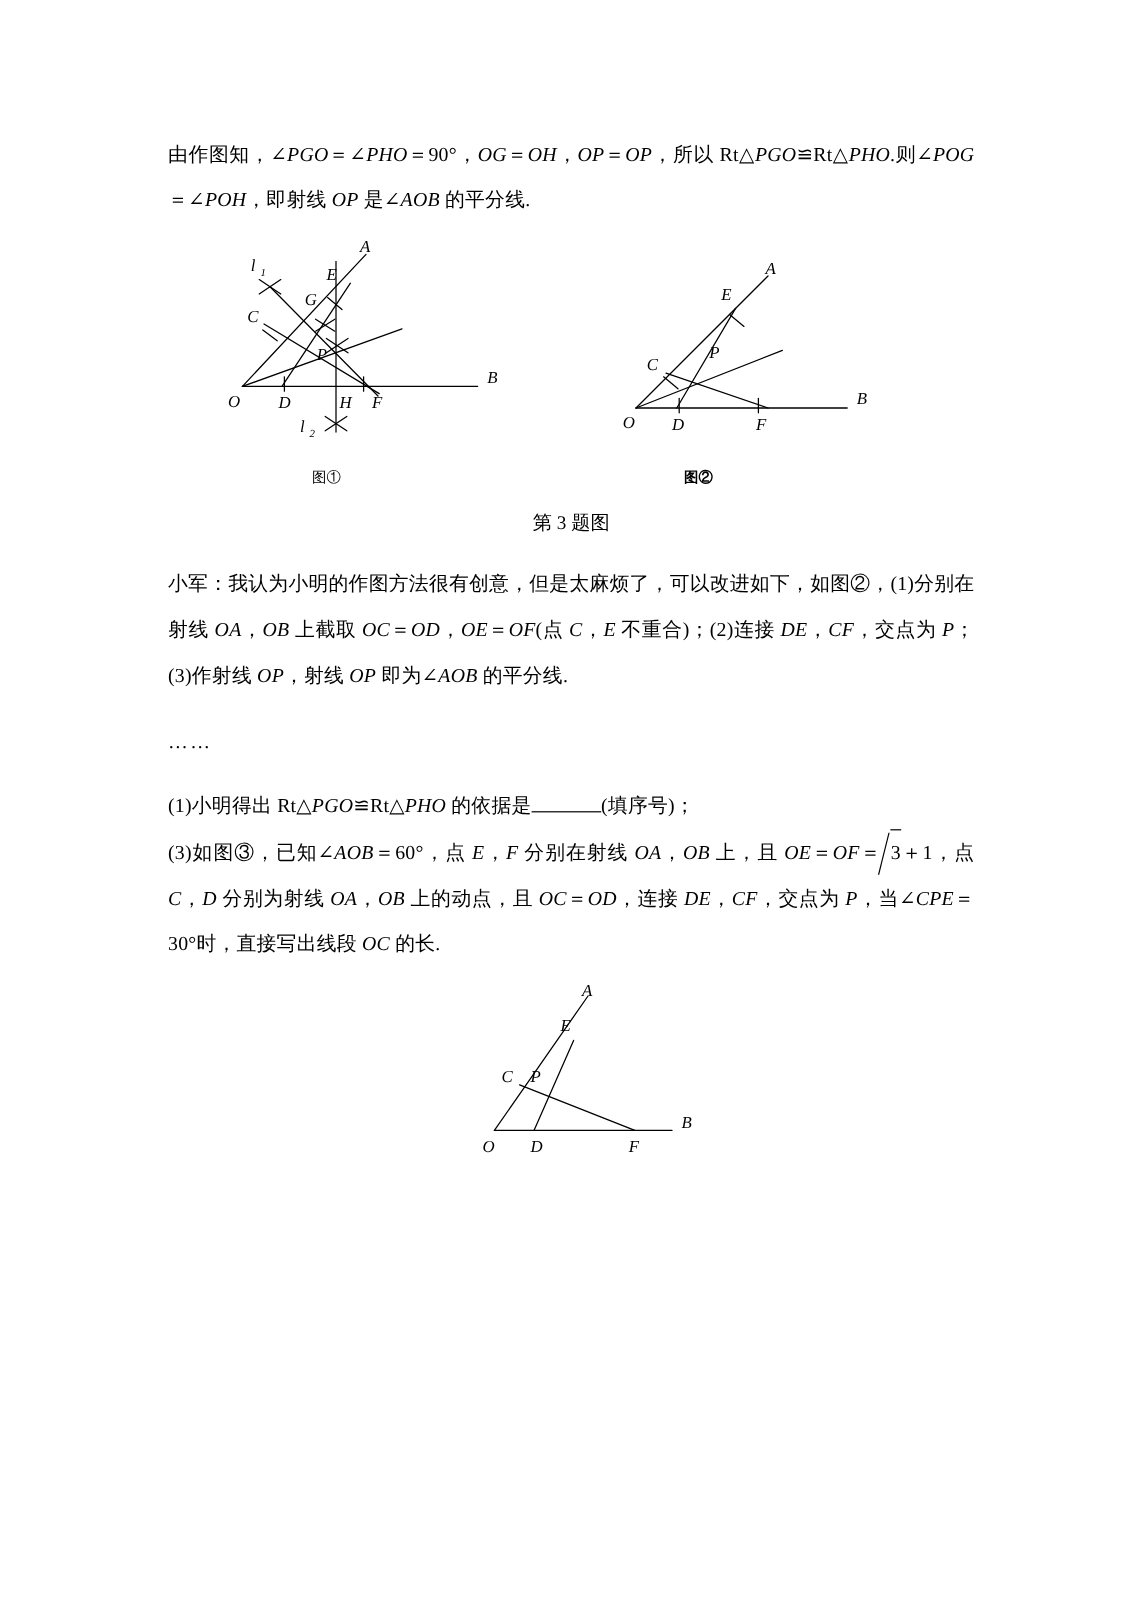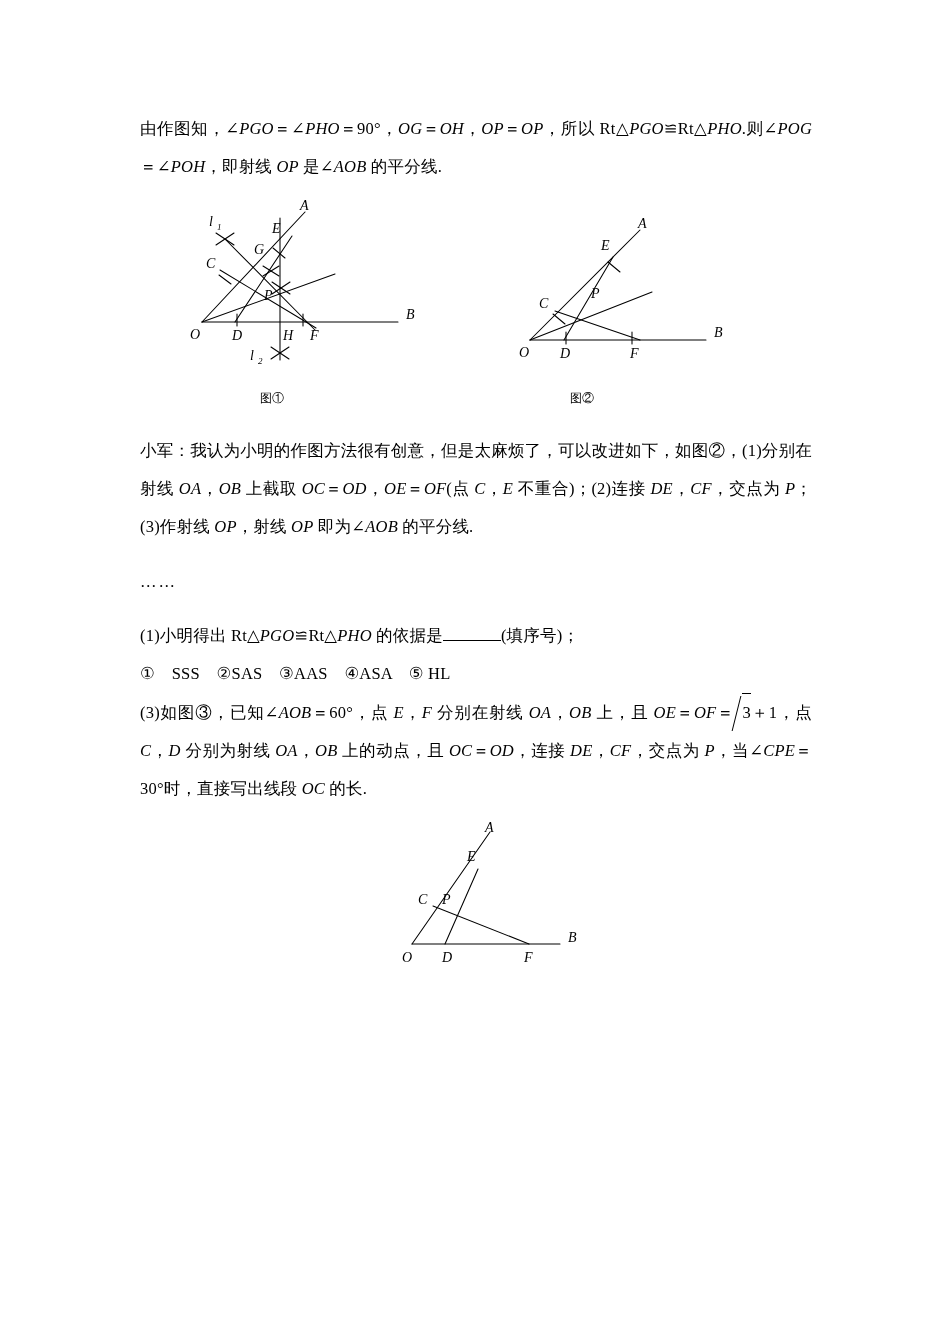--- a/index.html
+++ b/index.html
@@ -175,32 +175,32 @@
           <text x="420" y="158">D</text>
           <text x="461" y="50">E</text>
           <text x="490" y="158">F</text>
           <text x="379" y="157">O</text>
           <text x="451" y="98">P</text>
         </g>
       </svg>
 
       <div class="fig-cap-row">
         <span class="fig-cap-item" style="left:120px;">图①</span>
-        <span class="fig-cap-item" style="left:430px;">图②</span>
+        <span class="fig-cap-item" style="left:430px;font-weight:bold;">图②</span>
       </div>
+      <div class="caption" style="margin-top:6px;">第 3 题图</div>
     </div>
 
     <p class="para" style="margin-top:16px;">小军：我认为小明的作图方法很有创意，但是太麻烦了，可以改进如下，如图②，(1)分别在射线 <span class="it">OA</span>，<span class="it">OB</span> 上截取 <span class="it">OC</span>＝<span class="it">OD</span>，<span class="it">OE</span>＝<span class="it">OF</span>(点 <span class="it">C</span>，<span class="it">E</span> 不重合)；(2)连接 <span class="it">DE</span>，<span class="it">CF</span>，交点为 <span class="it">P</span>；(3)作射线 <span class="it">OP</span>，射线 <span class="it">OP</span> 即为∠<span class="it">AOB</span> 的平分线.</p>
 
     <p class="dots">……</p>
 
 
     <p class="para">(1)小明得出 Rt△<span class="it">PGO</span>≌Rt△<span class="it">PHO</span> 的依据是<span class="blank-line"></span>(填序号)；</p>
 
-    <p class="para">①　SSS　②SAS　③AAS　④ASA　⑤ HL</p>
 
 
     <p class="para">(3)如图③，已知∠<span class="it">AOB</span>＝60°，点 <span class="it">E</span>，<span class="it">F</span> 分别在射线 <span class="it">OA</span>，<span class="it">OB</span> 上，且 <span class="it">OE</span>＝<span class="it">OF</span>＝<span class="sqrt-wrap"><span class="sqrt-bar">3</span></span>＋1，点 <span class="it">C</span>，<span class="it">D</span> 分别为射线 <span class="it">OA</span>，<span class="it">OB</span> 上的动点，且 <span class="it">OC</span>＝<span class="it">OD</span>，连接 <span class="it">DE</span>，<span class="it">CF</span>，交点为 <span class="it">P</span>，当∠<span class="it">CPE</span>＝30°时，直接写出线段 <span class="it">OC</span> 的长.</p>
 
     <div class="figblock" style="margin-top:14px;">
       <svg width="672" height="150" viewBox="0 0 672 150">
         <g stroke="#000" stroke-width="1.05" fill="none" stroke-linecap="round">
 
           <line x1="272" y1="122" x2="420" y2="122"></line>
 

